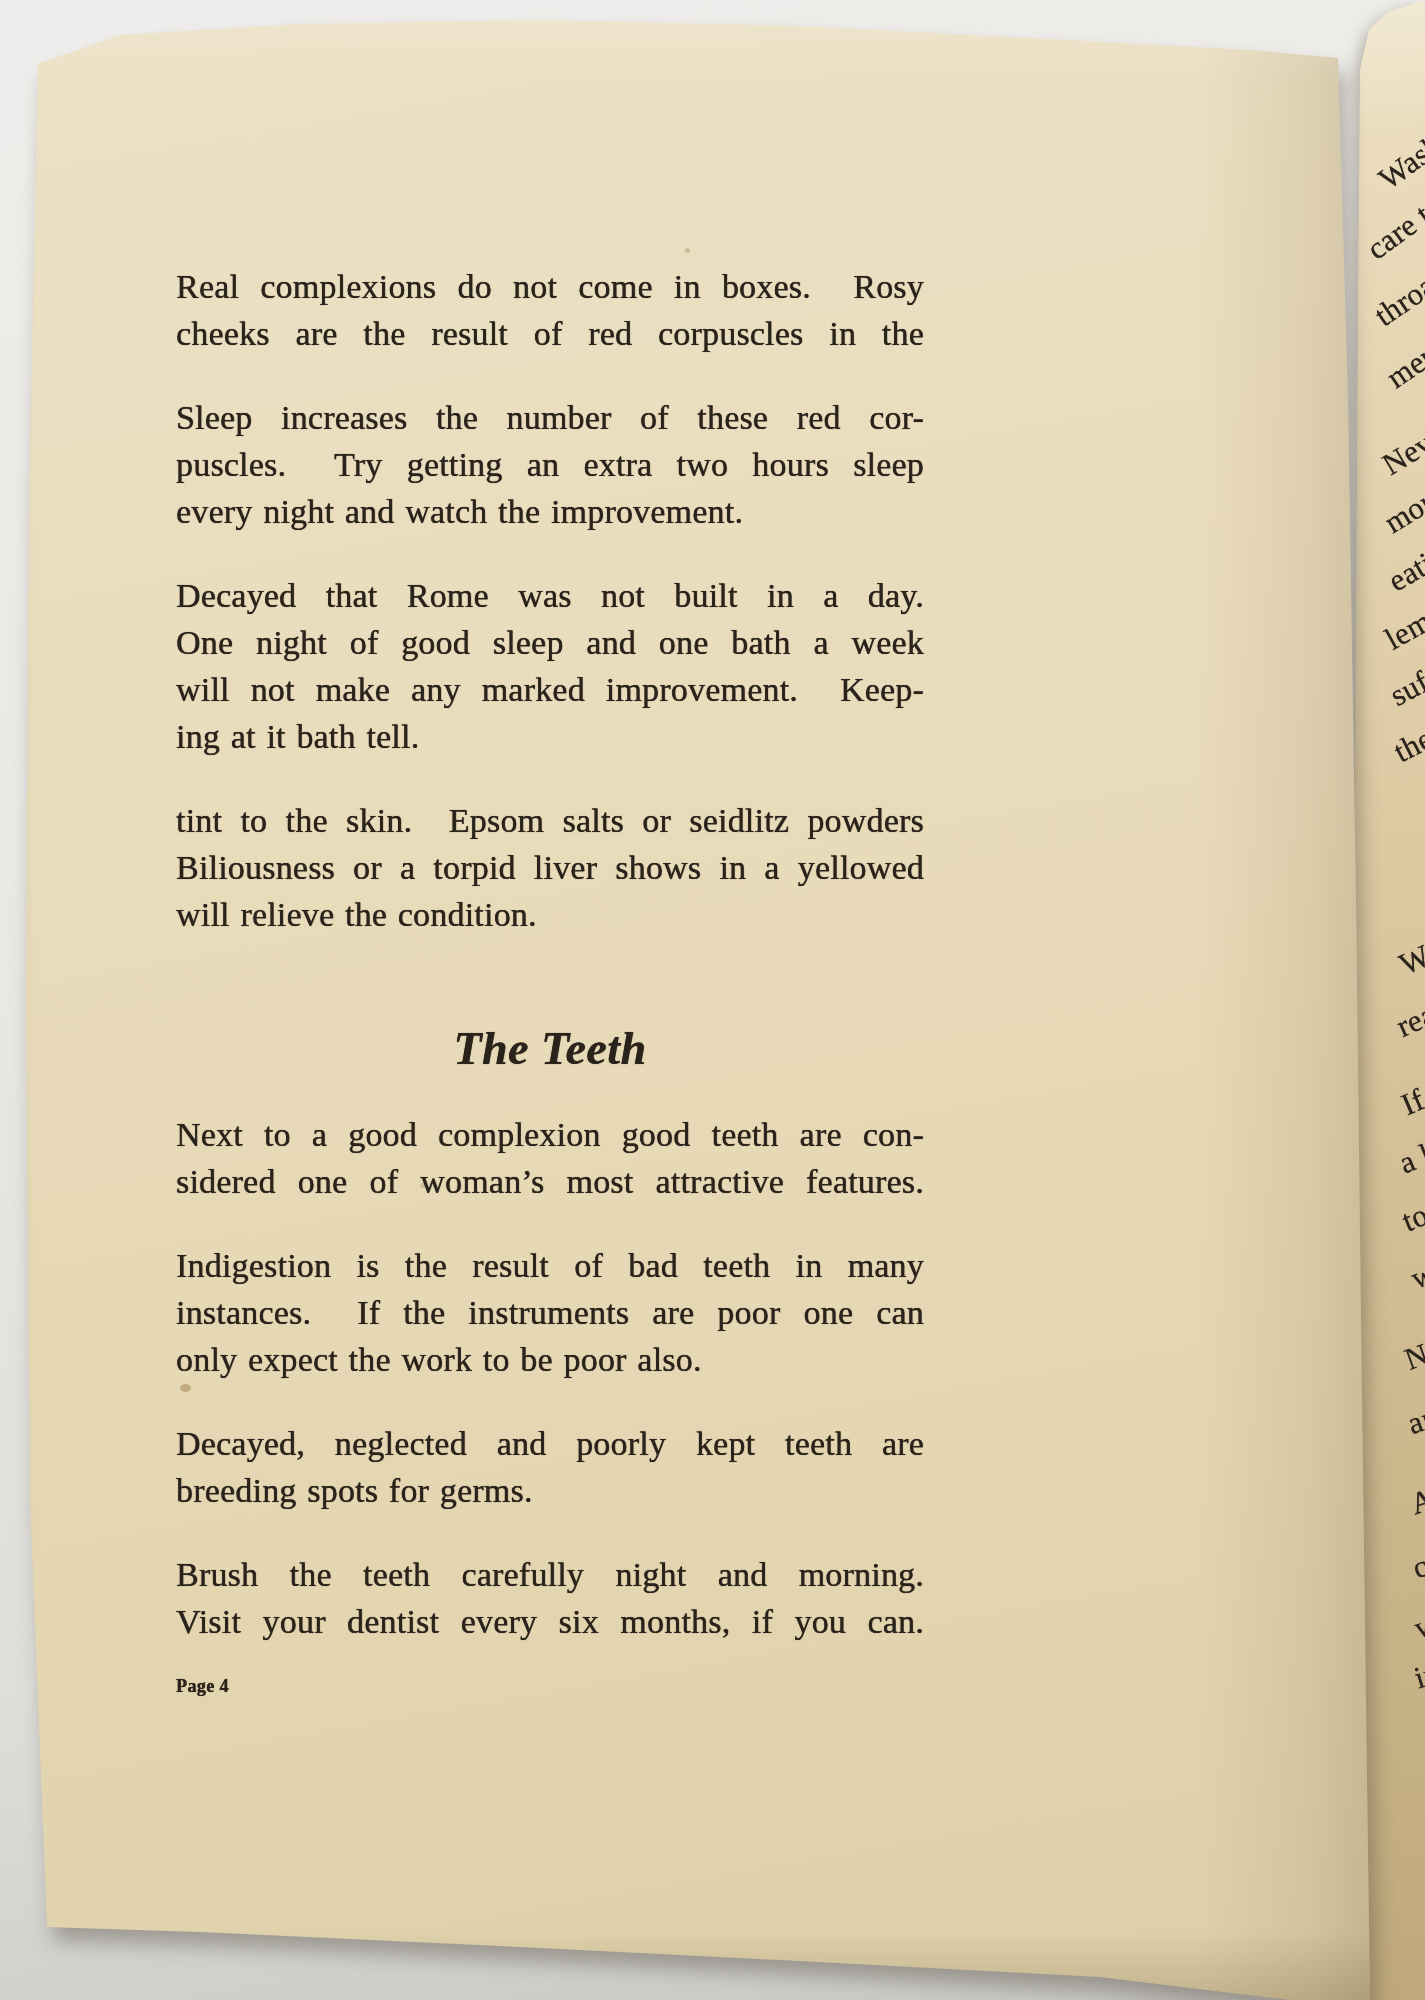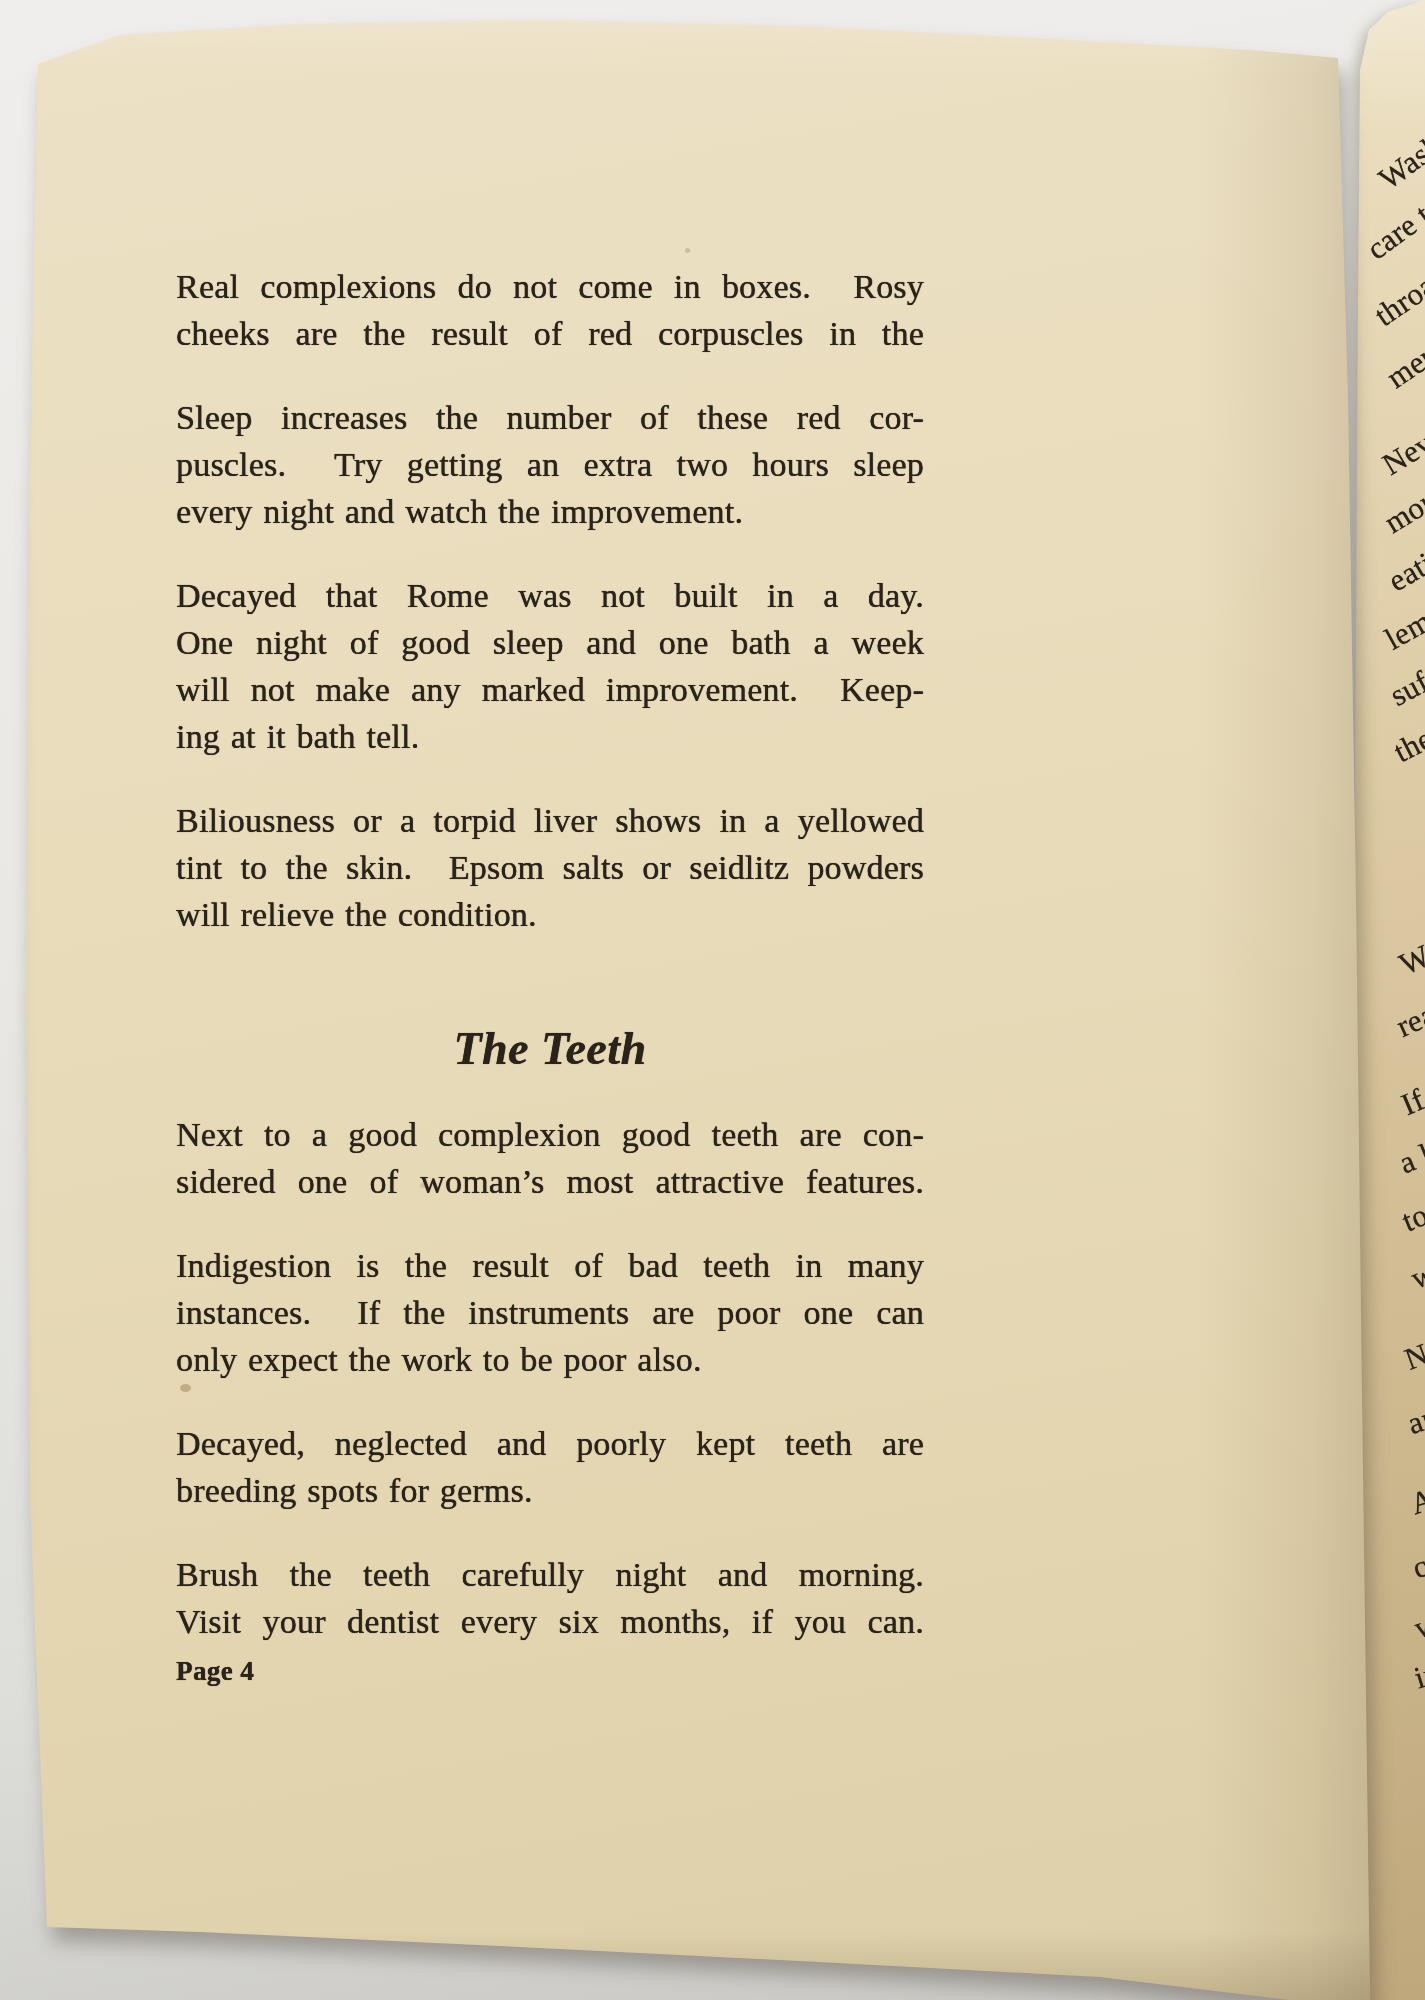--- a/index.html
+++ b/index.html
@@ -60,21 +60,21 @@
   .para{margin-top:37px;}
   #text-col > .para:first-child{margin-top:0;}
   .line{height:47px;white-space:normal;word-spacing:2px;}
   .line.j{text-align:justify;text-align-last:justify;}
   h2.heading{
     margin:82px 0 33px 0;font-size:46px;line-height:58px;font-weight:bold;
     text-align:center;letter-spacing:.5px;font-style:italic;
   }
   h2.heading + .para{margin-top:0;}
   #page-num{
-    margin-top:8px;font-size:27px;line-height:36px;font-weight:bold;letter-spacing:.4px;
+    margin-top:23px;font-size:18px;line-height:36px;font-weight:bold;letter-spacing:.4px;
   }
 </style>
 </head>
 <body>
 
 <div id="photo">
 
   <div id="right-wrap">
     <div id="right-page">
       <div class="shade"></div>
@@ -123,22 +123,22 @@
             <div class="line j">puscles.&nbsp; Try getting an extra two hours sleep</div>
             <div class="line">every night and watch the improvement.</div>
           </div>
           <div class="para">
             <div class="line j">Decayed that Rome was not built in a day.</div>
             <div class="line j">One night of good sleep and one bath a week</div>
             <div class="line j">will not make any marked improvement.&nbsp; Keep-</div>
             <div class="line">ing at it bath tell.</div>
           </div>
           <div class="para">
+            <div class="line j">tint to the skin.&nbsp; Epsom salts or seidlitz powders</div>
             <div class="line j">Biliousness or a torpid liver shows in a yellowed</div>
-            <div class="line j">tint to the skin.&nbsp; Epsom salts or seidlitz powders</div>
             <div class="line">will relieve the condition.</div>
           </div>
           <h2 class="heading">The Teeth</h2>
           <div class="para">
             <div class="line j">Next to a good complexion good teeth are con-</div>
             <div class="line j">sidered one of woman’s most attractive features.</div>
           </div>
           <div class="para">
             <div class="line j">Indigestion is the result of bad teeth in many</div>
             <div class="line j">instances.&nbsp; If the instruments are poor one can</div>

